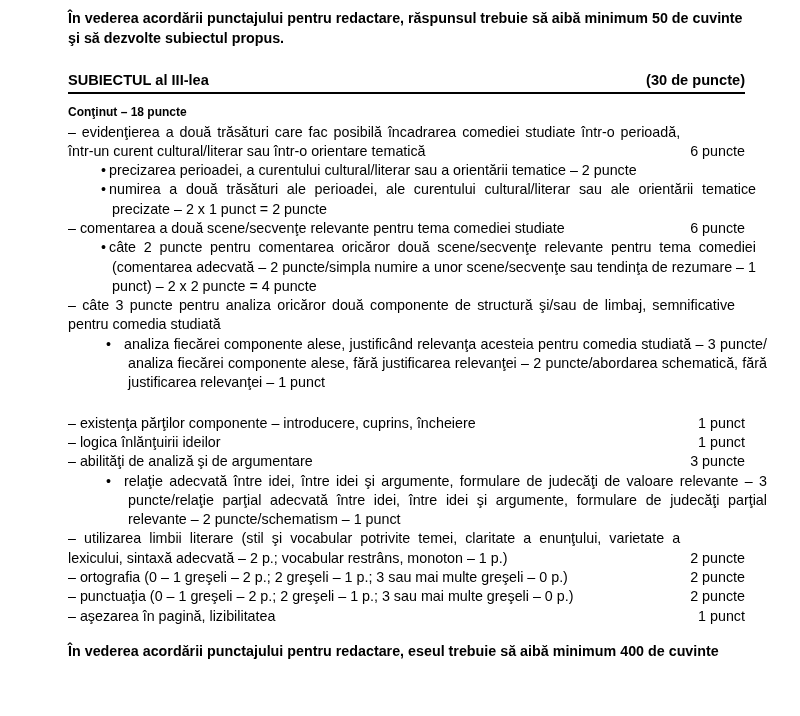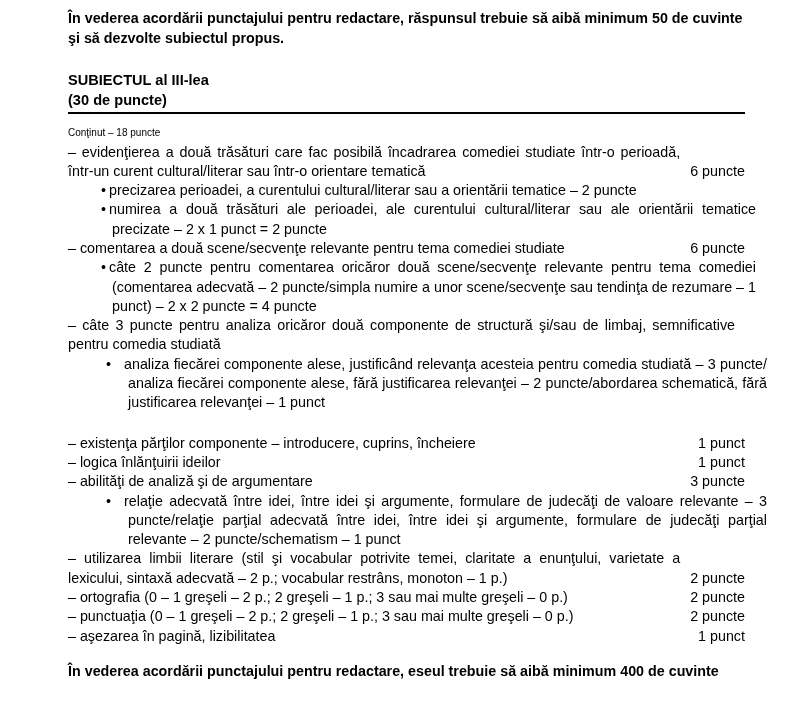--- a/index.html
+++ b/index.html
@@ -36,29 +36,28 @@
     display: flex;
     justify-content: space-between;
     align-items: baseline;
     font-weight: bold;
     font-size: 14.6px;
     line-height: 20px;
     margin-top: 22px;
     padding-bottom: 2px;
     border-bottom: 2px solid #000;
     width: 677px;
-    flex-direction: column;
   }
   .subject-header .left { text-decoration: none; }
   .subject-header .right { text-decoration: none; }
 
   
   .section-heading {
-    font-weight: normal;
-    font-size: 10px;
+    font-weight: bold;
+    font-size: 12px;
     line-height: 19.5px;
     margin-top: 9px;
   }
 
   
   .row {
     display: flex;
     align-items: flex-start;
     justify-content: space-between;
     font-size: 14.3px;

